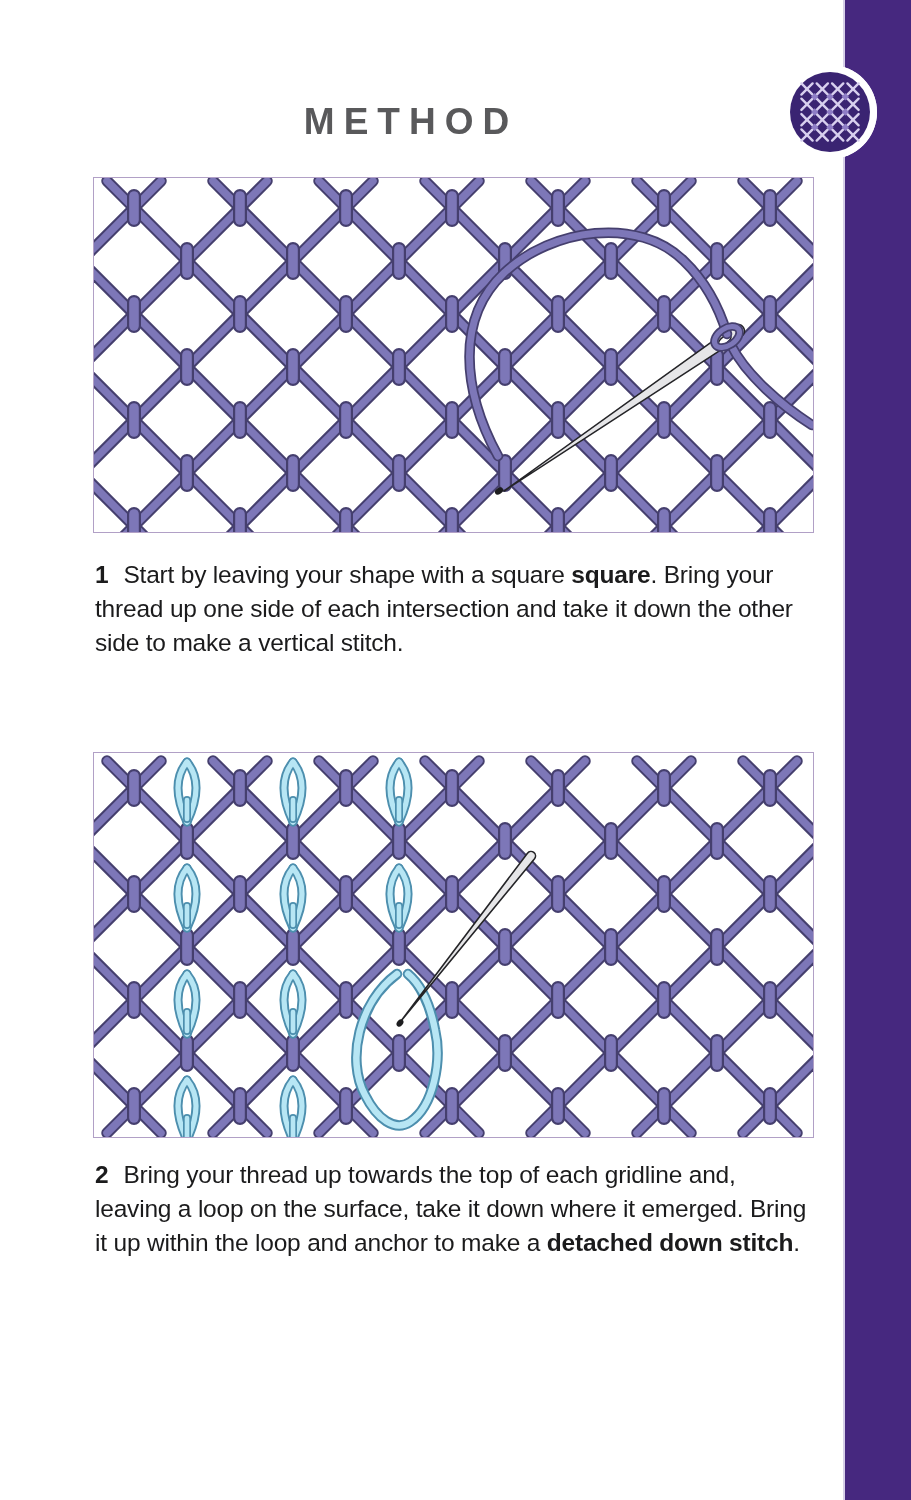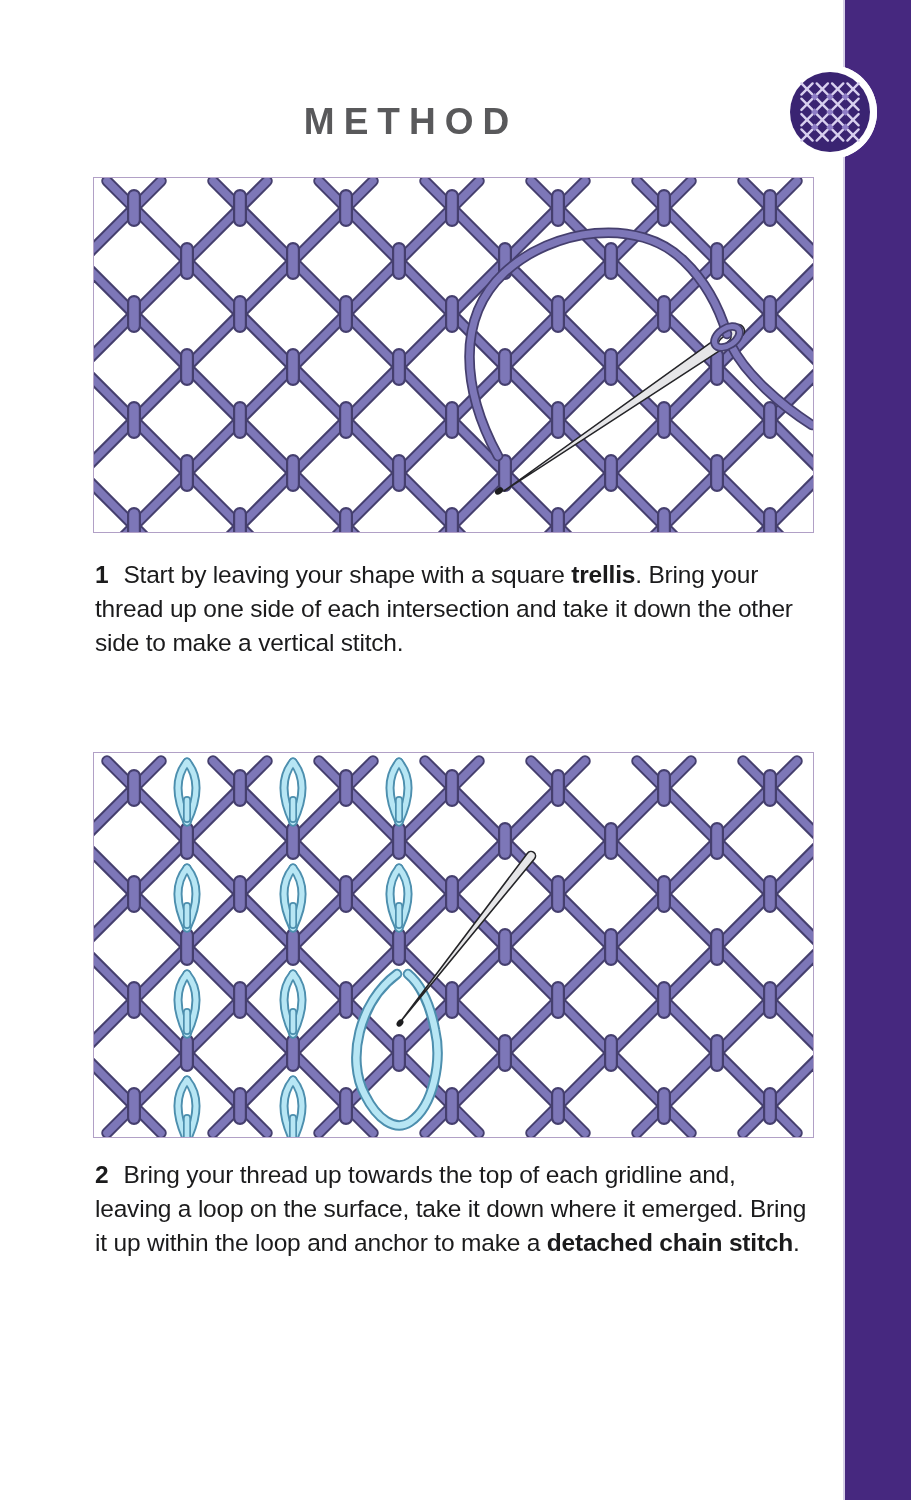--- a/index.html
+++ b/index.html
@@ -233,21 +233,21 @@
         <path d="M 404 278 C 368 212 362 140 410 95 C 458 50 545 38 590 83 C 615 107 627 136 633 156" fill="none" stroke="#453f6e" stroke-width="10.5" stroke-linecap="round"></path>
         <path d="M 637 167 C 652 197 688 228 718 247" fill="none" stroke="#453f6e" stroke-width="10.5" stroke-linecap="round"></path>
         <path d="M 404 278 C 368 212 362 140 410 95 C 458 50 545 38 590 83 C 615 107 627 136 633 156" fill="none" stroke="#7d77b8" stroke-width="7" stroke-linecap="round"></path>
         <path d="M 637 167 C 652 197 688 228 718 247" fill="none" stroke="#7d77b8" stroke-width="7" stroke-linecap="round"></path>
         <ellipse cx="633" cy="159" rx="14" ry="8.5" transform="rotate(-34 633 159)" fill="none" stroke="#453f6e" stroke-width="8.5"></ellipse>
         <ellipse cx="633" cy="159" rx="14" ry="8.5" transform="rotate(-34 633 159)" fill="none" stroke="#7d77b8" stroke-width="5"></ellipse>
       </svg>
   </figure>
 
   <p class="step" id="step1">
-    <span class="num">1</span><span>Start by leaving your shape with a square </span><strong>trellis</strong><span>. Bring your thread up one side of each intersection and take it down the other side to make a vertical stitch.</span>
+    <span class="num">1</span><span>Start by leaving your shape with a square </span><strong>square</strong><span>. Bring your thread up one side of each intersection and take it down the other side to make a vertical stitch.</span>
   </p>
 
   <figure class="panel" id="panel2">
     <svg id="fig2" width="721" height="386" viewBox="0 0 721 386">
         <line x1="-40" y1="273" x2="67" y2="380" stroke="#453f6e" stroke-width="11.5" stroke-linecap="round"></line>
         <line x1="-40" y1="167" x2="173" y2="380" stroke="#453f6e" stroke-width="11.5" stroke-linecap="round"></line>
         <line x1="-40" y1="61" x2="279" y2="380" stroke="#453f6e" stroke-width="11.5" stroke-linecap="round"></line>
         <line x1="13" y1="8" x2="385" y2="380" stroke="#453f6e" stroke-width="11.5" stroke-linecap="round"></line>
         <line x1="67" y1="8" x2="-40" y2="115" stroke="#453f6e" stroke-width="11.5" stroke-linecap="round"></line>
         <line x1="119" y1="8" x2="491" y2="380" stroke="#453f6e" stroke-width="11.5" stroke-linecap="round"></line>
@@ -450,16 +450,16 @@
         <line x1="199" y1="365" x2="199" y2="384" stroke="#4d8fae" stroke-width="8" stroke-linecap="round"></line>
         <line x1="199" y1="365" x2="199" y2="384" stroke="#b7e6f4" stroke-width="4.6" stroke-linecap="round"></line>
         <path d="M 303 221 C 265 249 252 307 271 342 C 283 366 301 379 316 369 C 340 353 348 307 341 277 C 336 251 326 231 314 221" fill="none" stroke="#4d8fae" stroke-width="10.5" stroke-linecap="round"></path>
         <path d="M 303 221 C 265 249 252 307 271 342 C 283 366 301 379 316 369 C 340 353 348 307 341 277 C 336 251 326 231 314 221" fill="none" stroke="#b7e6f4" stroke-width="6.5" stroke-linecap="round"></path>
         <path d="M 307 268 L 440.5347125250239 105.78492501971581 A 4.5 4.5 0 0 0 433.4652874749761 100.21507498028419 Z" fill="#e6e6e8" stroke="#242427" stroke-width="1.6" stroke-linejoin="round"></path>
         <ellipse cx="306" cy="270" rx="4" ry="3" fill="#1d1d1f" transform="rotate(-52 306 270)"></ellipse>
       </svg>
   </figure>
 
   <p class="step" id="step2">
-    <span class="num">2</span><span>Bring your thread up towards the top of each gridline and, leaving a loop on the surface, take it down where it emerged. Bring it up within the loop and anchor to make a </span><strong>detached chain stitch</strong><span>.</span>
+    <span class="num">2</span><span>Bring your thread up towards the top of each gridline and, leaving a loop on the surface, take it down where it emerged. Bring it up within the loop and anchor to make a </span><strong>detached down stitch</strong><span>.</span>
   </p>
 
 </div>
 
 </body></html>

